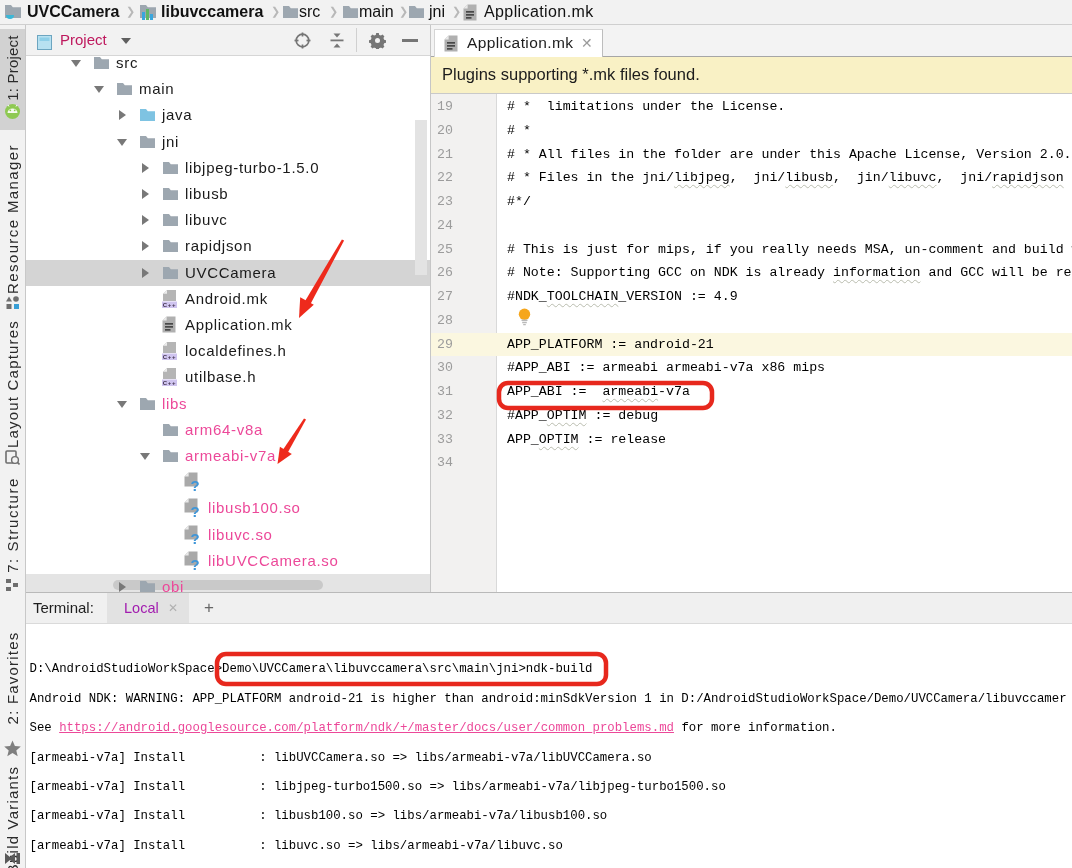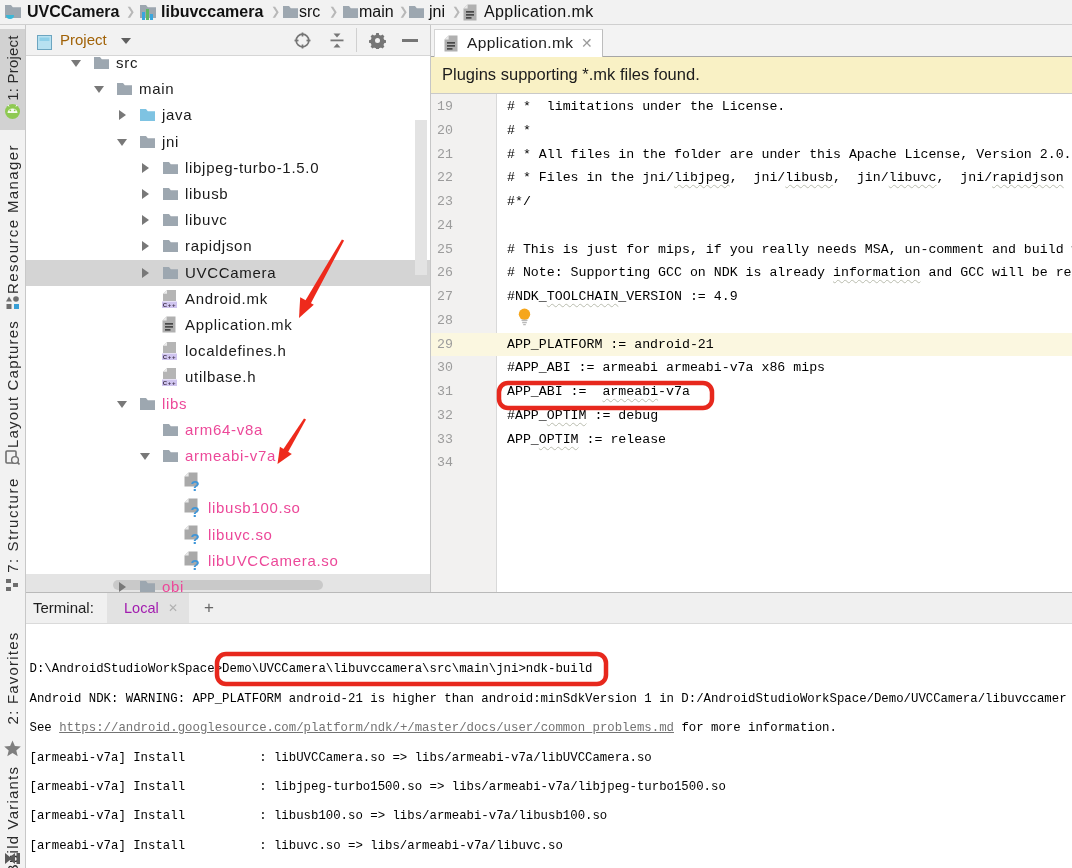--- a/index.html
+++ b/index.html
@@ -130,21 +130,21 @@
     <svg class="abs" style="left:4px;top:826px" width="17" height="15" viewBox="0 0 17 15">
       <path d="M1 2 L6 6 L11 2 L11 13 L6 9 L1 13 Z" fill="#5a5a5a"></path>
       <rect x="12.5" y="2" width="3.5" height="11" fill="#5a5a5a"></rect>
     </svg>
   </div>
 <div class="abs" id="pheader">
     <svg class="abs" style="left:11px;top:10px" width="15" height="15" viewBox="0 0 15 15">
       <rect x="0.5" y="0.5" width="14" height="14" fill="#b7e1f1" stroke="#6ca5c0" stroke-width="1"></rect>
       <rect x="2.5" y="2.5" width="10" height="3.5" fill="#8ecfe8"></rect>
     </svg>
-    <span class="abs" style="left:34px;top:0;height:30px;line-height:30px;font-size:15px;color:#a16207">Project</span>
+    <span class="abs" style="left:34px;top:0;height:30px;line-height:30px;font-size:15px;color:#be185d">Project</span>
     <svg class="abs" style="left:95px;top:13px" width="10" height="6" viewBox="0 0 10 6">
       <path d="M0 0 L10 0 L5 6 Z" fill="#5f5f5f"></path>
     </svg>
     <svg class="abs" style="left:268px;top:7px" width="17" height="17" viewBox="0 0 17 17">
       <circle cx="8.5" cy="8.5" r="6.3" fill="none" stroke="#767676" stroke-width="1.7"></circle>
       <line x1="8.5" y1="0.5" x2="8.5" y2="4.5" stroke="#767676" stroke-width="1.7"></line>
       <line x1="8.5" y1="12.5" x2="8.5" y2="16.5" stroke="#767676" stroke-width="1.7"></line>
       <line x1="0.5" y1="8.5" x2="4.5" y2="8.5" stroke="#767676" stroke-width="1.7"></line>
       <line x1="12.5" y1="8.5" x2="16.5" y2="8.5" stroke="#767676" stroke-width="1.7"></line>
     </svg>
@@ -385,21 +385,21 @@
     <div id="thead">
       <span class="abs" style="left:7px;top:0;height:30px;line-height:30px;font-size:15px;color:#1e1e1e">Terminal:</span>
       <div class="abs" style="left:81px;top:0px;width:82px;height:30px;background:#e2e2e2"></div>
       <span class="abs" style="left:98px;top:0;height:30px;line-height:30px;font-size:14.5px;color:#a21caf">Local</span>
       <span class="abs" style="left:142px;top:0;height:30px;line-height:30px;font-size:12px;color:#b0b0b0">✕</span>
       <span class="abs" style="left:178px;top:0;height:30px;line-height:30px;font-size:17px;color:#666">+</span>
     </div>
     <div id="tbody">
       <div class="mono" style="position:absolute;left:3.5px;top:31.3px;font-size:12.35px;line-height:29.4px;white-space:pre;color:#000">D:\AndroidStudioWorkSpace&gt;Demo\UVCCamera\libuvccamera\src\main\jni&gt;ndk-build
 Android NDK: WARNING: APP_PLATFORM android-21 is higher than android:minSdkVersion 1 in D:/AndroidStudioWorkSpace/Demo/UVCCamera/libuvccamer
-See <span style="color:#737373;text-decoration:underline">https://android.googlesource.com/platform/ndk/+/master/docs/user/common_problems.md</span> for more information.
+See <span style="color:#ec4899;text-decoration:underline">https://android.googlesource.com/platform/ndk/+/master/docs/user/common_problems.md</span> for more information.
 [armeabi-v7a] Install          : libUVCCamera.so =&gt; libs/armeabi-v7a/libUVCCamera.so
 [armeabi-v7a] Install          : libjpeg-turbo1500.so =&gt; libs/armeabi-v7a/libjpeg-turbo1500.so
 [armeabi-v7a] Install          : libusb100.so =&gt; libs/armeabi-v7a/libusb100.so
 [armeabi-v7a] Install          : libuvc.so =&gt; libs/armeabi-v7a/libuvc.so</div>
     </div>
   </div>
 <svg class="abs" id="overlay" viewBox="0 0 1072 868">
     <rect x="499" y="383" width="213" height="25" rx="9" fill="none" stroke="#e7281d" stroke-width="4.5"></rect>
     <rect x="217" y="654" width="389" height="30" rx="9" fill="none" stroke="#e7281d" stroke-width="4.5"></rect>
     <g fill="#ee2a1c">

